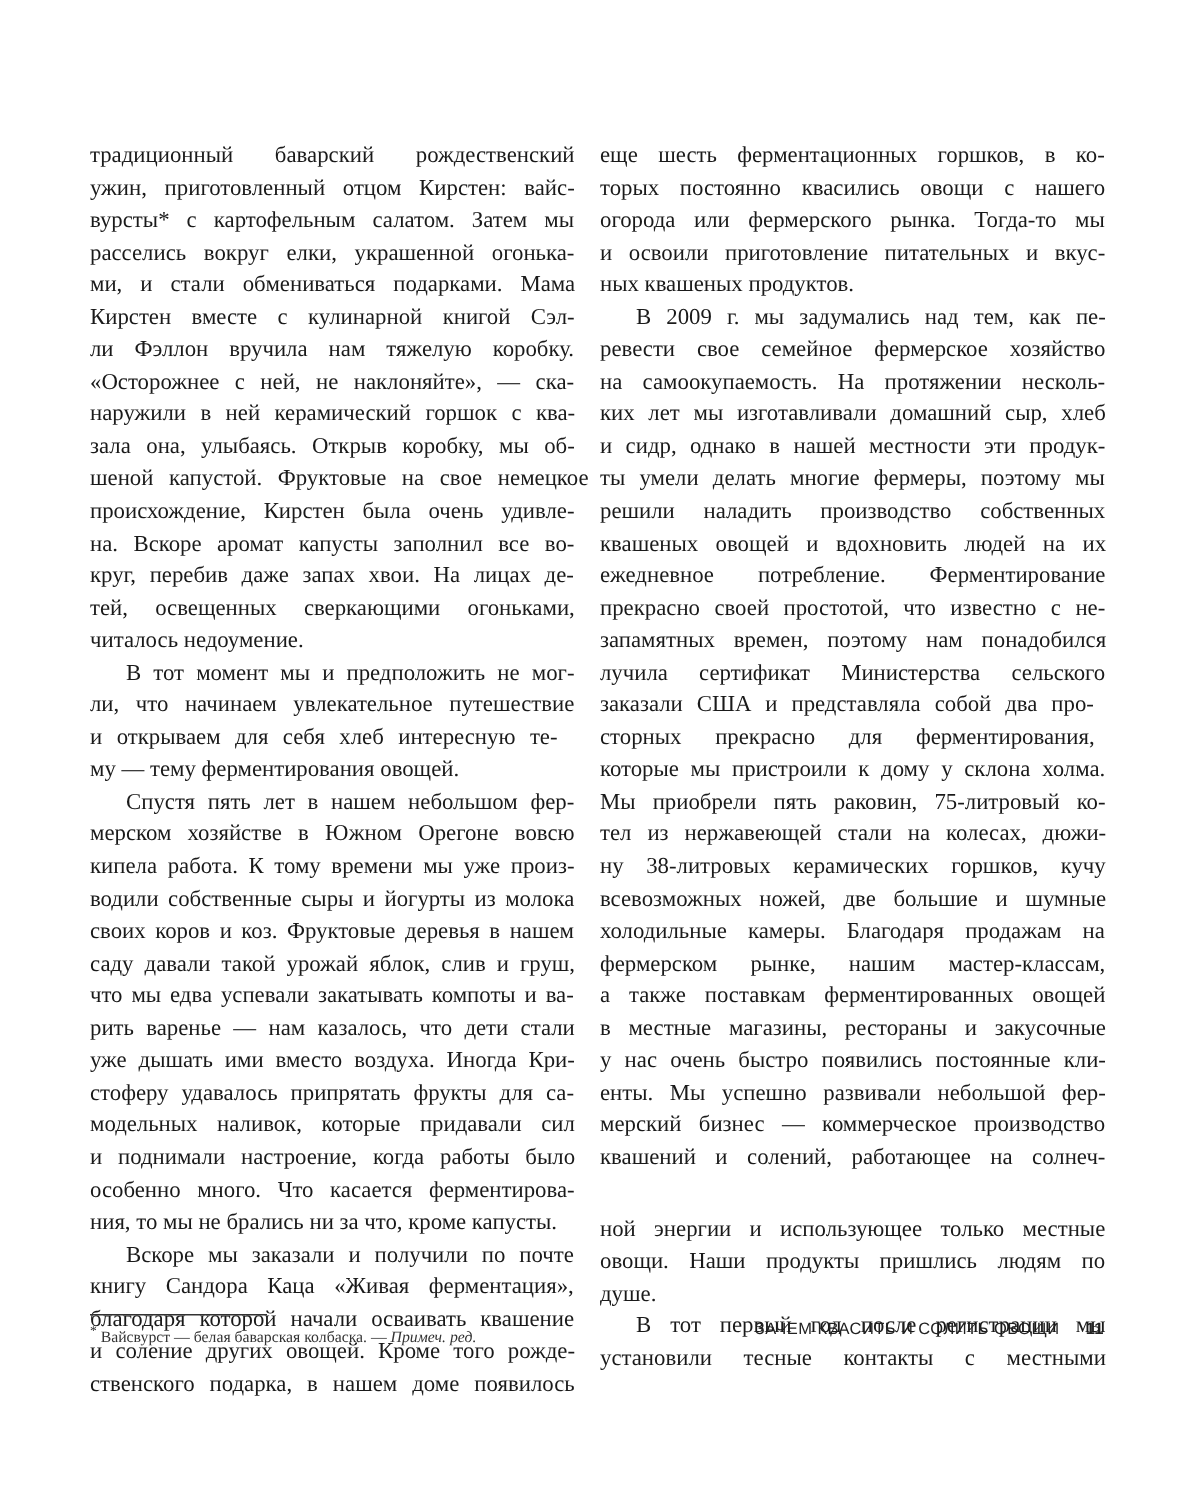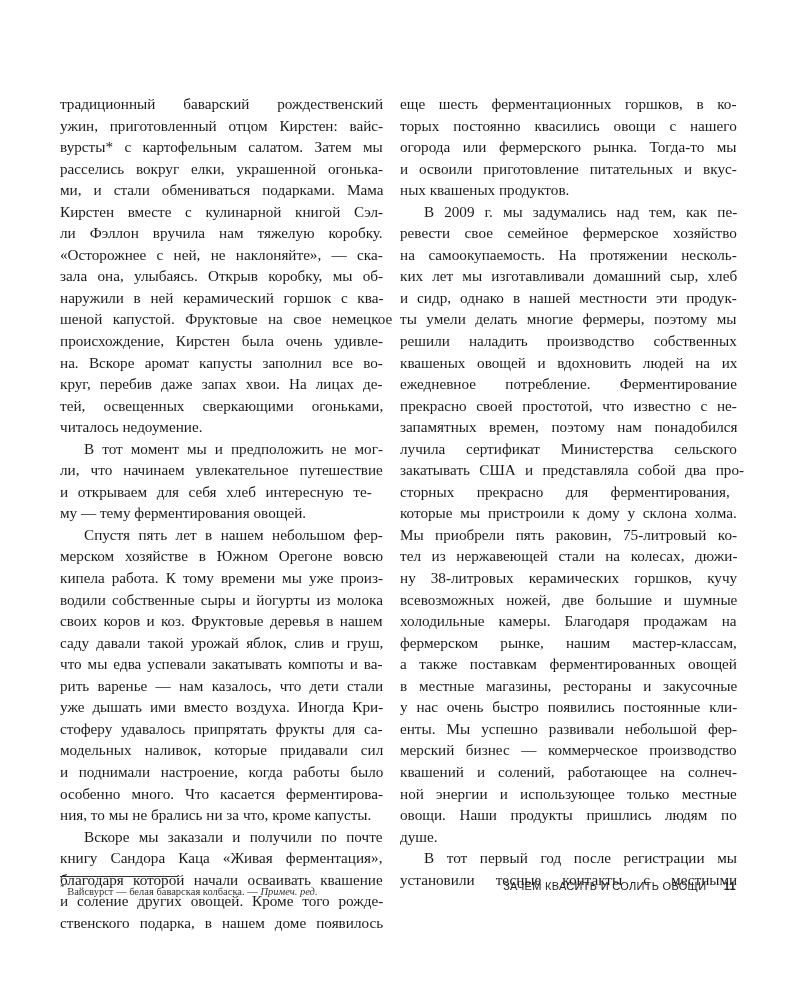--- a/index.html
+++ b/index.html
@@ -28,22 +28,22 @@
 
 <div class="col col-left" id="col-left">
     <span class="line" style="display: block; word-spacing: 24px; text-align-last: left;">традиционный баварский рождественский</span>
     <span class="line" style="display: block; word-spacing: 8px; text-align-last: left;">ужин, приготовленный отцом Кирстен: вайс-</span>
     <span class="line" style="display: block; word-spacing: 7.6px; text-align-last: left;">вурсты* с картофельным салатом. Затем мы</span>
     <span class="line" style="display: block; word-spacing: 8px; text-align-last: left;">расселись вокруг елки, украшенной огонька-</span>
     <span class="line" style="display: block; word-spacing: 8.2px; text-align-last: left;">ми, и стали обмениваться подарками. Мама</span>
     <span class="line" style="display: block; word-spacing: 9.8px; text-align-last: left;">Кирстен вместе с кулинарной книгой Сэл-</span>
     <span class="line" style="display: block; word-spacing: 10.2px; text-align-last: left;">ли Фэллон вручила нам тяжелую коробку.</span>
     <span class="line" style="display: block; word-spacing: 6.5px; text-align-last: left;">«Осторожнее с ней, не наклоняйте», — ска-</span>
+    <span class="line" style="display: block; word-spacing: 5.83333px; text-align-last: left;">наружили в ней керамический горшок с ква-</span>
     <span class="line" style="display: block; word-spacing: 6.5px; text-align-last: left;">зала она, улыбаясь. Открыв коробку, мы об-</span>
-    <span class="line" style="display: block; word-spacing: 5.83333px; text-align-last: left;">наружили в ней керамический горшок с ква-</span>
     <span class="line" style="display: block; word-spacing: 6.6px; text-align-last: left;">шеной капустой. Фруктовые на свое немецкое</span>
     <span class="line" style="display: block; word-spacing: 8px; text-align-last: left;">происхождение, Кирстен была очень удивле-</span>
     <span class="line" style="display: block; word-spacing: 6.5px; text-align-last: left;">на. Вскоре аромат капусты заполнил все во-</span>
     <span class="line" style="display: block; word-spacing: 5.28571px; text-align-last: left;">круг, перебив даже запах хвои. На лицах де-</span>
     <span class="line" style="display: block; word-spacing: 14.3333px; text-align-last: left;">тей, освещенных сверкающими огоньками,</span>
     <span class="line last">читалось недоумение.</span>
     <span class="line indent" style="display: block; word-spacing: 4.28571px; text-align-last: left;">В тот момент мы и предположить не мог-</span>
     <span class="line" style="display: block; word-spacing: 7.25px; text-align-last: left;">ли, что начинаем увлекательное путешествие</span>
     <span class="line" style="display: block; word-spacing: 5.83333px; text-align-last: left;">и открываем для себя хлеб интересную те-</span>
     <span class="line last">му — тему ферментирования овощей.</span>
@@ -78,36 +78,36 @@
     <span class="line" style="display: block; word-spacing: 9.75px; text-align-last: left;">на самоокупаемость. На протяжении несколь-</span>
     <span class="line" style="display: block; word-spacing: 5.33333px; text-align-last: left;">ких лет мы изготавливали домашний сыр, хлеб</span>
     <span class="line" style="display: block; word-spacing: 5.14286px; text-align-last: left;">и сидр, однако в нашей местности эти продук-</span>
     <span class="line" style="display: block; word-spacing: 5.66667px; text-align-last: left;">ты умели делать многие фермеры, поэтому мы</span>
     <span class="line" style="display: block; word-spacing: 15.3333px; text-align-last: left;">решили наладить производство собственных</span>
     <span class="line" style="display: block; word-spacing: 7.83333px; text-align-last: left;">квашеных овощей и вдохновить людей на их</span>
     <span class="line" style="display: block; word-spacing: 25.5px; text-align-last: left;">ежедневное потребление. Ферментирование</span>
     <span class="line" style="display: block; word-spacing: 5.83333px; text-align-last: left;">прекрасно своей простотой, что известно с не-</span>
     <span class="line" style="display: block; word-spacing: 8.75px; text-align-last: left;">запамятных времен, поэтому нам понадобился</span>
     <span class="line" style="display: block; word-spacing: 17px; text-align-last: left;">лучила сертификат Министерства сельского</span>
-    <span class="line" style="display: block; word-spacing: 5.5px; text-align-last: left;">закатывать США и представляла собой два про-</span>
+    <span class="line" style="display: block; word-spacing: 5.5px; text-align-last: left;">заказали США и представляла собой два про-</span>
     <span class="line" style="display: block; word-spacing: 18.6667px; text-align-last: left;">сторных прекрасно для ферментирования,</span>
     <span class="line" style="display: block; word-spacing: 4px; text-align-last: left;">которые мы пристроили к дому у склона холма.</span>
     <span class="line" style="display: block; word-spacing: 7.6px; text-align-last: left;">Мы приобрели пять раковин, 75-литровый ко-</span>
     <span class="line" style="display: block; word-spacing: 6.83333px; text-align-last: left;">тел из нержавеющей стали на колесах, дюжи-</span>
     <span class="line" style="display: block; word-spacing: 11.25px; text-align-last: left;">ну 38-литровых керамических горшков, кучу</span>
     <span class="line" style="display: block; word-spacing: 8px; text-align-last: left;">всевозможных ножей, две большие и шумные</span>
     <span class="line" style="display: block; word-spacing: 10.25px; text-align-last: left;">холодильные камеры. Благодаря продажам на</span>
     <span class="line" style="display: block; word-spacing: 18.3333px; text-align-last: left;">фермерском рынке, нашим мастер-классам,</span>
     <span class="line" style="display: block; word-spacing: 8.75px; text-align-last: left;">а также поставкам ферментированных овощей</span>
     <span class="line" style="display: block; word-spacing: 8px; text-align-last: left;">в местные магазины, рестораны и закусочные</span>
     <span class="line" style="display: block; word-spacing: 5px; text-align-last: left;">у нас очень быстро появились постоянные кли-</span>
     <span class="line" style="display: block; word-spacing: 7.2px; text-align-last: left;">енты. Мы успешно развивали небольшой фер-</span>
     <span class="line" style="display: block; word-spacing: 7.75px; text-align-last: left;">мерский бизнес — коммерческое производство</span>
     <span class="line" style="display: block; word-spacing: 9.2px; text-align-last: left;">квашений и солений, работающее на солнеч-</span>
-    <span class="line" style="display: block; word-spacing: 8.4px; text-align-last: left;">ной энергии и использующее только местные</span>
+    <span class="line" style="display: block; word-spacing: 8.4px; text-align-last: left; margin-top: 26px;">ной энергии и использующее только местные</span>
     <span class="line" style="display: block; word-spacing: 9.8px; text-align-last: left;">овощи. Наши продукты пришлись людям по</span>
     <span class="line last">душе.</span>
     <span class="line indent" style="display: block; word-spacing: 8.83333px; text-align-last: left;">В тот первый год после регистрации мы</span>
     <span class="line" style="display: block; word-spacing: 17.25px; text-align-last: left;">установили тесные контакты с местными</span>
   </div>
 
 <div class="footnote-rule"></div>
 <div class="footnote">
   <span class="mark">*</span>
   <span>Вайсвурст — белая баварская колбаска. — </span>

